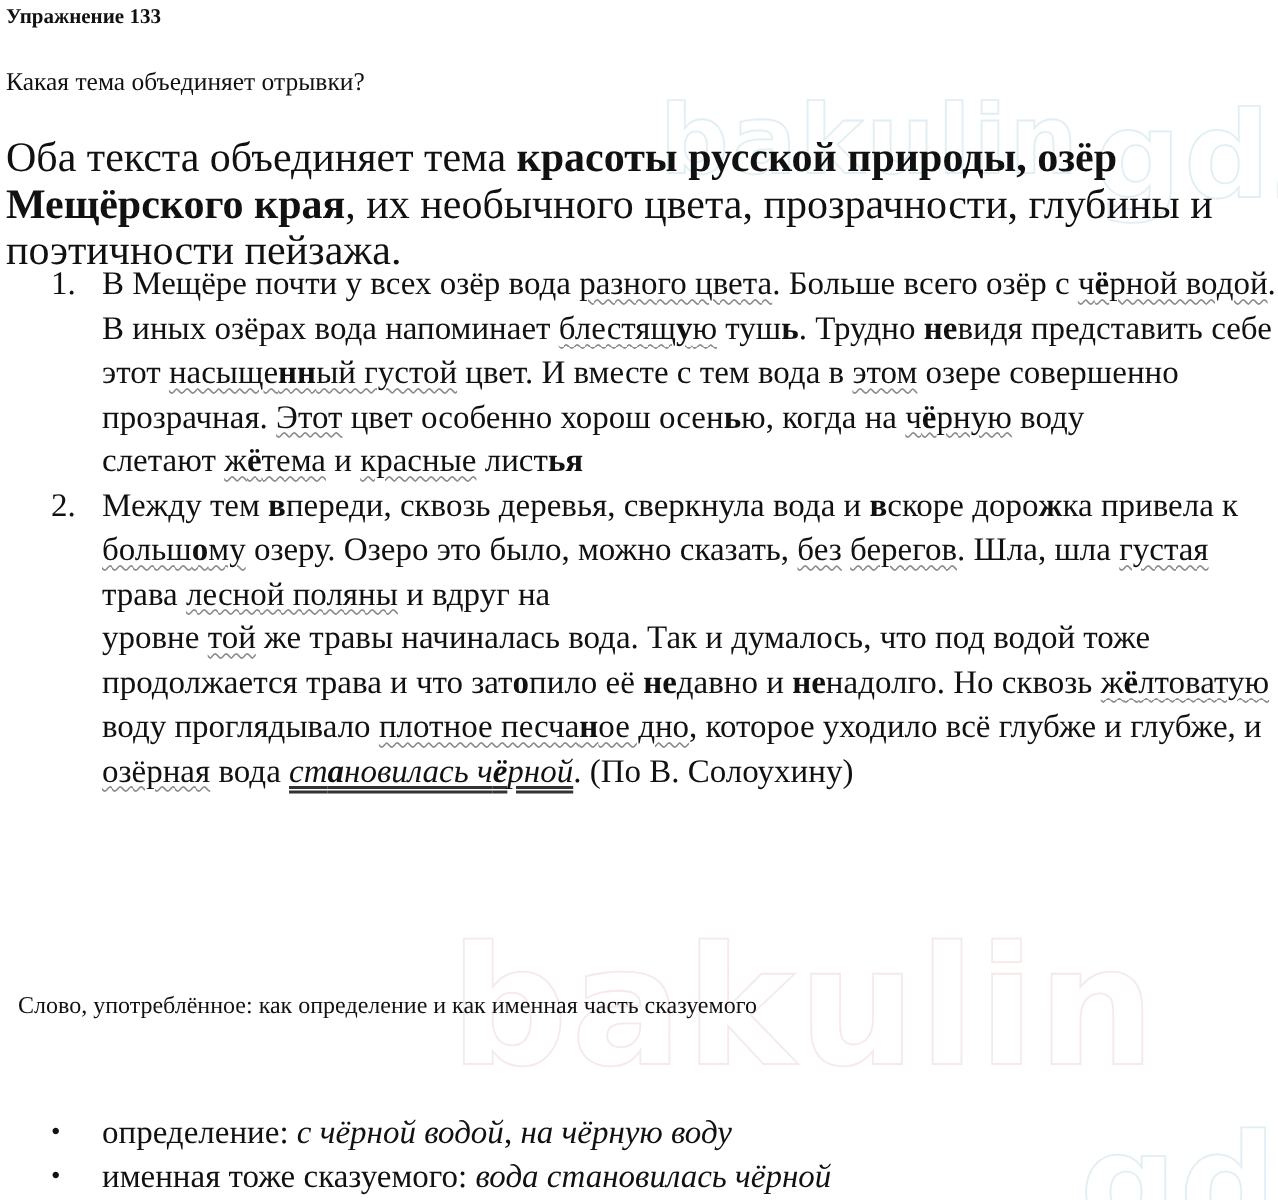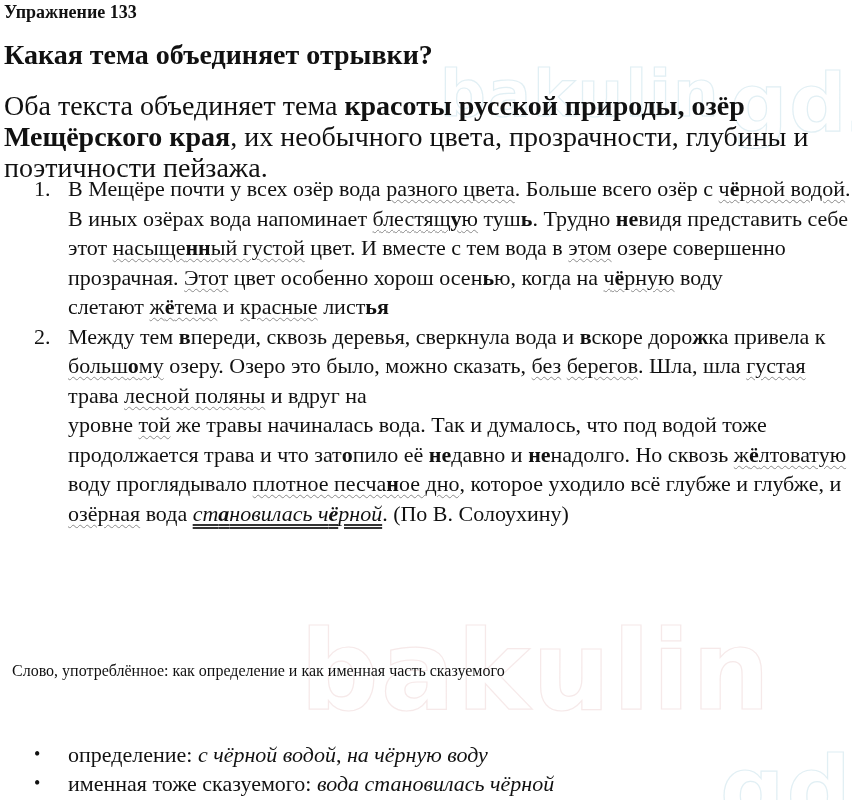--- a/index.html
+++ b/index.html
@@ -29,31 +29,31 @@
     }
     .wm-warm { -webkit-text-stroke: 1.2px rgba(238, 215, 215, 0.55); }
     .content {
       position: relative;
       z-index: 1;
     }
     .ex-title {
       position: absolute;
       left: 4px;
       top: 0px;
-      font-size: 18px;
+      font-size: 14px;
       font-weight: bold;
       line-height: 24px;
       text-align: center;
     }
     .question {
       position: absolute;
       left: 4px;
       top: 40px;
-      font-size: 28px;
-      font-weight: bold;
+      font-size: 17px;
+      font-weight: normal;
       line-height: 30px;
     }
     .answer {
       position: absolute;
       left: 4px;
       top: 90px;
       width: 846px;
       font-size: 28px;
       line-height: 31px;
     }

